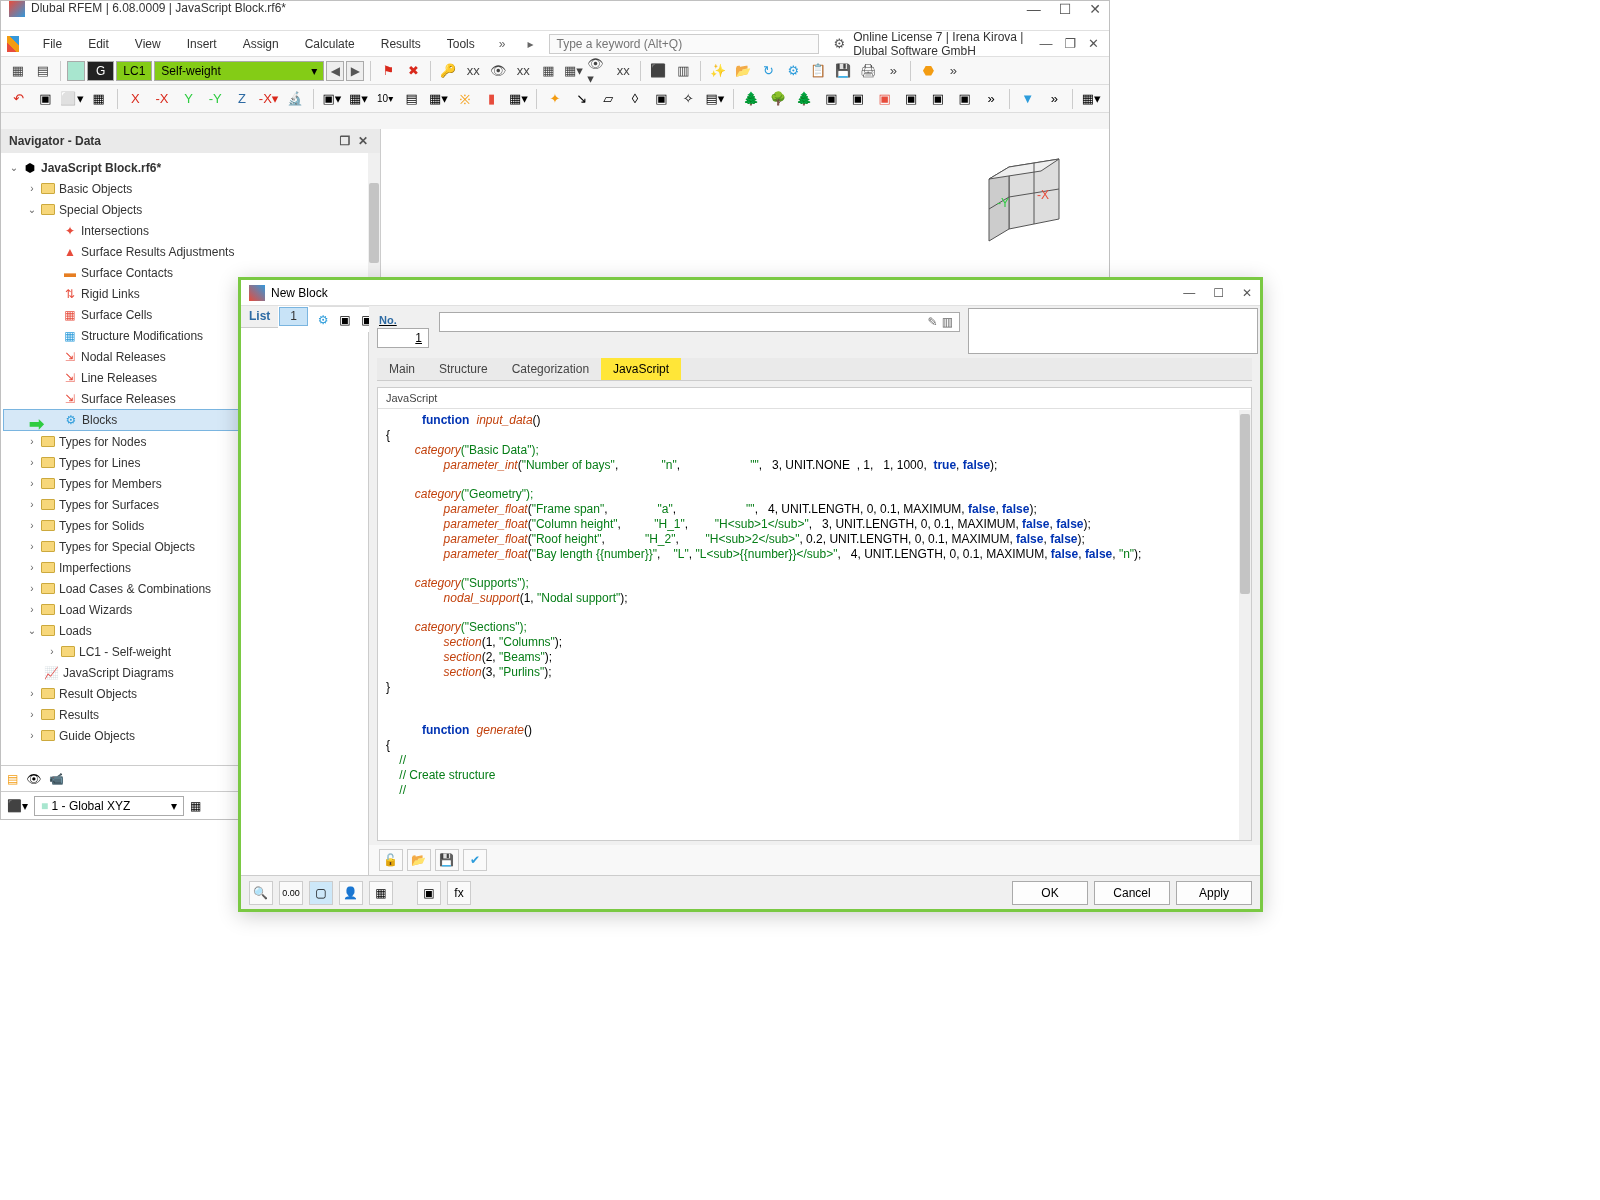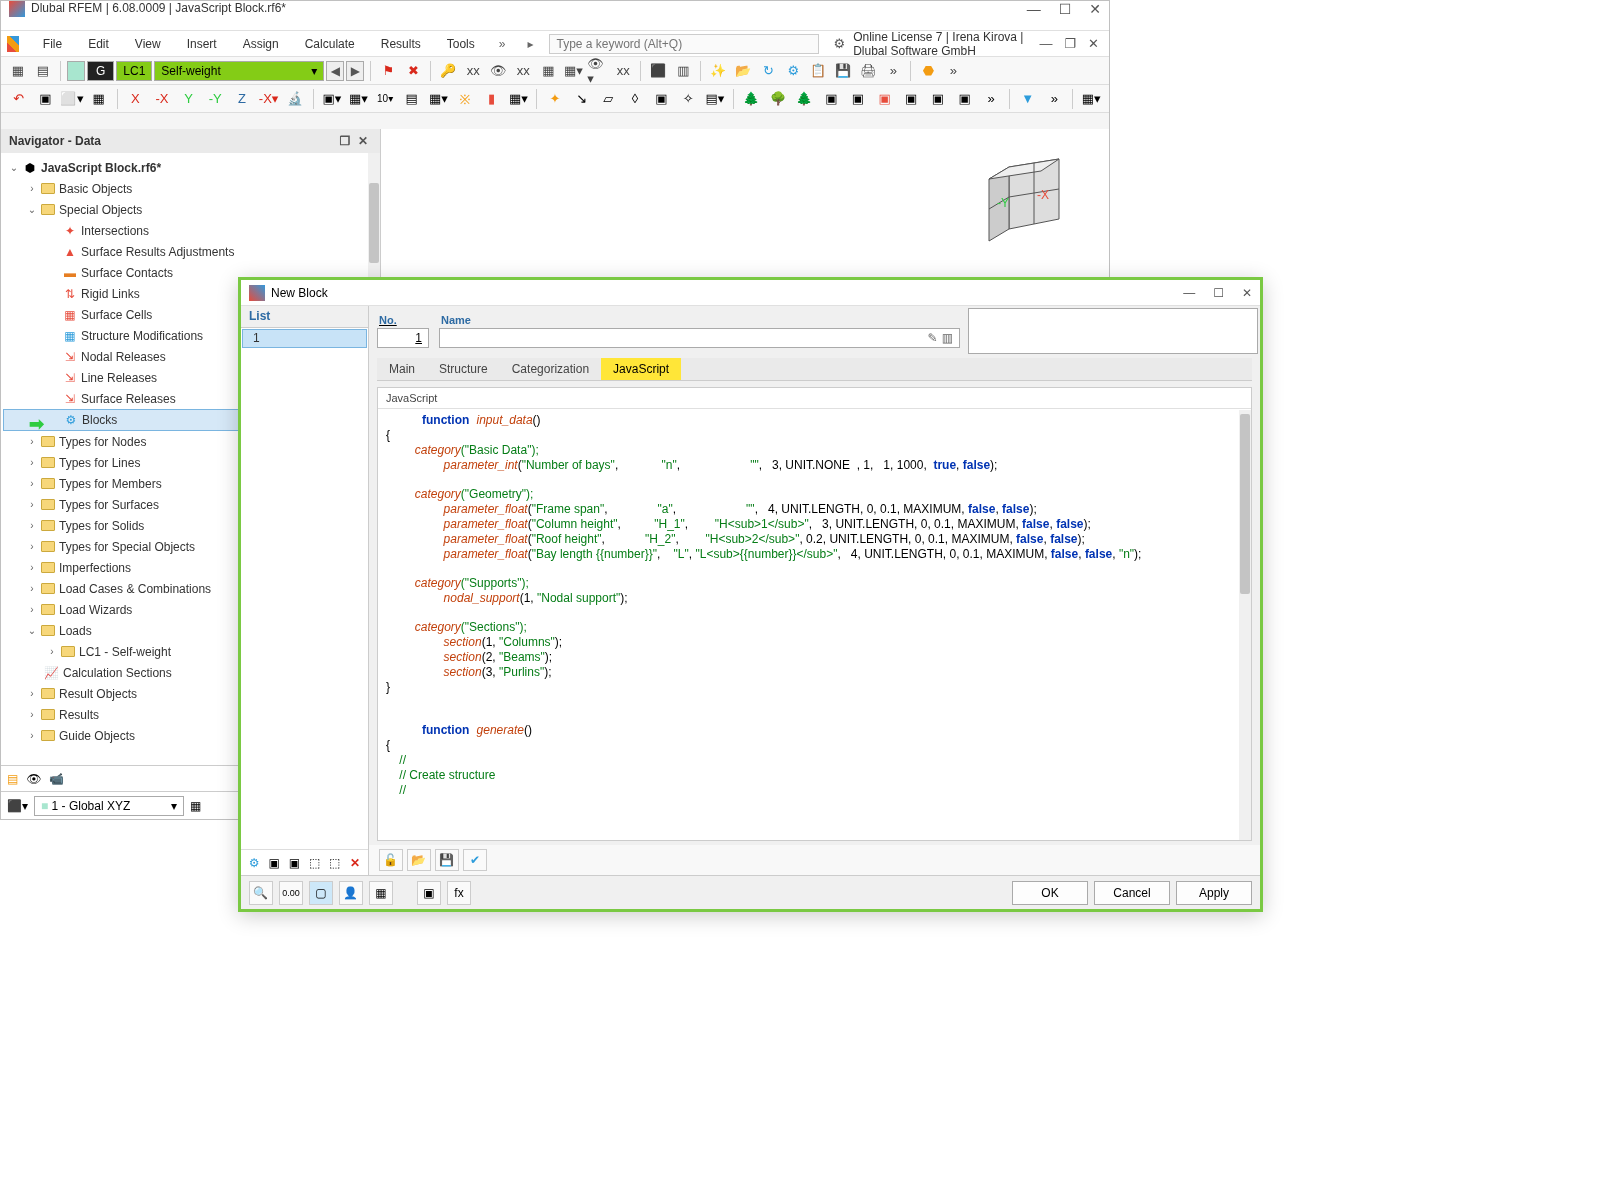--- a/index.html
+++ b/index.html
@@ -58,21 +58,21 @@
 
 .viewport { position: absolute; left: 380px; right: 0; top: 128px; bottom: 0; background: #fff; }
 .cube { position: absolute; right: 30px; top: 20px; width: 100px; height: 100px; }
 
 
 .dialog { position: absolute; left: 238px; top: 277px; width: 1025px; height: 635px; background: #fff; border: 3px solid #7ac943; box-shadow: 0 4px 20px rgba(0,0,0,0.2); display: flex; flex-direction: column; }
 .dlg-title { height: 26px; background: #fff; display: flex; align-items: center; padding: 0 8px; border-bottom: 1px solid #e0e0e0; }
 .dlg-title .dicon { width: 16px; height: 16px; margin-right: 6px; background: linear-gradient(45deg,#e74c3c,#3498db); }
 .dlg-title .win-controls { margin-left: auto; display: flex; gap: 18px; color: #555; font-size: 14px; }
 .dlg-body { flex: 1; display: flex; background: #f0f0f0; }
-.dlg-left { width: 128px; border-right: 1px solid #ccc; background: #fff; display: flex; flex-direction: column; }
+.dlg-left { width: 128px; border-right: 1px solid #ccc; background: #fff; display: flex; }
 .dlg-left-hdr { height: 22px; background: #f0f0f0; padding: 3px 8px; color: #2d6aa3; font-weight: 600; border-bottom: 1px solid #ccc; }
 .dlg-left-item { height: 19px; background: #c8e3f7; border: 1px solid #7ab5e0; margin: 1px; padding: 1px 10px; color: #333; }
 .dlg-left-fill { flex: 1; }
 .dlg-left-tb { height: 26px; display: flex; align-items: center; gap: 2px; padding: 2px 4px; background: #fff; border-top: 1px solid #ddd; }
 .dlg-left-tb .b { width: 20px; height: 20px; display: flex; align-items:center; justify-content:center; font-size: 12px; }
 .dlg-left-tb .b.red { color: #d9291c; font-weight: bold; }
 
 .dlg-right { flex: 1; display: flex; flex-direction: column; }
 .dlg-meta { display: flex; gap: 10px; padding: 6px 8px; background: #f0f0f0; }
 .dlg-meta .fld { display: flex; flex-direction: column; }
@@ -375,21 +375,21 @@
         </div>
       <div class="tree-row" style="padding-left:42px">
           <span class="chev">›</span>
           <span class="icn">
             <div class="folder-icon"></div>
           </span>
           <span class="lbl">LC1 - Self-weight</span>
         </div>
       <div class="tree-row" style="padding-left:40px">
           <span class="icn">📈</span>
-          <span class="lbl">Calculation Sections</span>
+          <span class="lbl">JavaScript Diagrams</span>
         </div>
       <div class="tree-row" style="padding-left:22px">
           <span class="chev">›</span>
           <span class="icn">
             <div class="folder-icon"></div>
           </span>
           <span class="lbl">Result Objects</span>
         </div>
       <div class="tree-row" style="padding-left:22px">
           <span class="chev">›</span>
@@ -462,21 +462,20 @@
       </div>
     </div>
     <div class="dlg-right">
       <div style="display:flex">
         <div class="dlg-meta" style="flex:1">
           <div class="fld no">
             <label>No.</label>
             <div class="inp">1</div>
           </div>
           <div class="fld name">
-            <label>Name</label>
             <div class="inp">
                 <span></span>
                 <span class="icns">
                   <span>✎</span>
                   <span>▥</span>
                 </span>
               </div>
           </div>
         </div>
         <div class="dlg-preview"></div>

